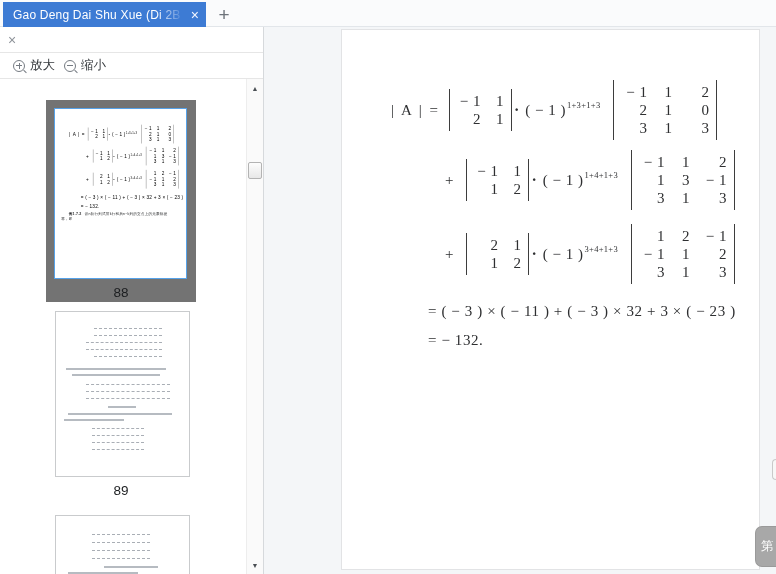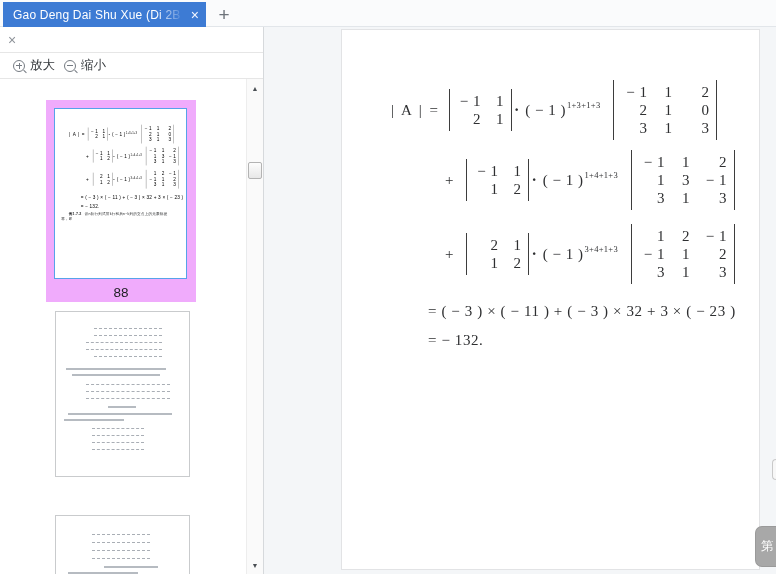--- a/index.html
+++ b/index.html
@@ -34,21 +34,21 @@
          position:relative; margin-right:5px; flex:0 0 auto; }
   .mag::after { content:""; position:absolute; width:4px; height:1px; background:#767c83;
                 right:-3px; bottom:-1px; transform:rotate(45deg); }
   .mag .h { position:absolute; left:2px; top:4.5px; width:6px; height:1px; background:#767c83; }
   .mag .v { position:absolute; left:4.5px; top:2px; width:1px; height:6px; background:#767c83; }
   .tool-label { margin-right:9px; }
 
   .thumbs { position:absolute; left:0; top:52px; right:0; bottom:0; overflow:hidden; background:#fff; }
 
   .thumb-sel { position:absolute; left:46px; top:21px; width:150px; height:202px;
-               background:#f0abfc; }
+               background:#737373; }
   .thumb-sel .tpage { position:absolute; left:8px; top:8px; width:133px; height:171px;
                       background:#fff; border:1px solid #56a2e9; overflow:hidden; }
   .thumb-label { position:absolute; left:0; right:0; bottom:2px; text-align:center;
                  font-size:13.5px; color:#1c1e20; font-family:"Liberation Sans",sans-serif; }
   .mini-inner { position:absolute; left:0; top:0; width:417px; height:541px;
                 transform:scale(0.3135); transform-origin:0 0; padding:50px 0 0 20px; }
 
   .thumb-plain { position:absolute; background:#fff; border:1px solid #c9cbcd; }
   .t89 { left:55px; top:232px; width:135px; height:166px; }
   .t90 { left:55px; top:436px; width:135px; height:150px; }
@@ -251,20 +251,21 @@
       <div class="ph" style="left:30px;top:79px;width:84px;"></div>
       <div class="ph" style="left:30px;top:86px;width:84px;"></div>
       <div class="phs" style="left:52px;top:94px;width:28px;height:1.5px;"></div>
       <div class="phs" style="left:12px;top:101px;width:104px;"></div>
       <div class="phs" style="left:8px;top:107px;width:60px;"></div>
       <div class="ph" style="left:36px;top:116px;width:52px;"></div>
       <div class="ph" style="left:36px;top:123px;width:52px;"></div>
       <div class="ph" style="left:36px;top:130px;width:52px;"></div>
       <div class="ph" style="left:36px;top:137px;width:52px;"></div>
     </div>
+    <div class="lbl89">89</div>
 
     <div class="thumb-plain t90">
       <div class="ph" style="left:36px;top:18px;width:58px;"></div>
       <div class="ph" style="left:36px;top:26px;width:58px;"></div>
       <div class="ph" style="left:36px;top:34px;width:58px;"></div>
       <div class="ph" style="left:36px;top:42px;width:58px;"></div>
       <div class="phs" style="left:48px;top:50px;width:54px;height:1.5px;"></div>
       <div class="phs" style="left:12px;top:56px;width:70px;height:1.5px;"></div>
     </div>
 

